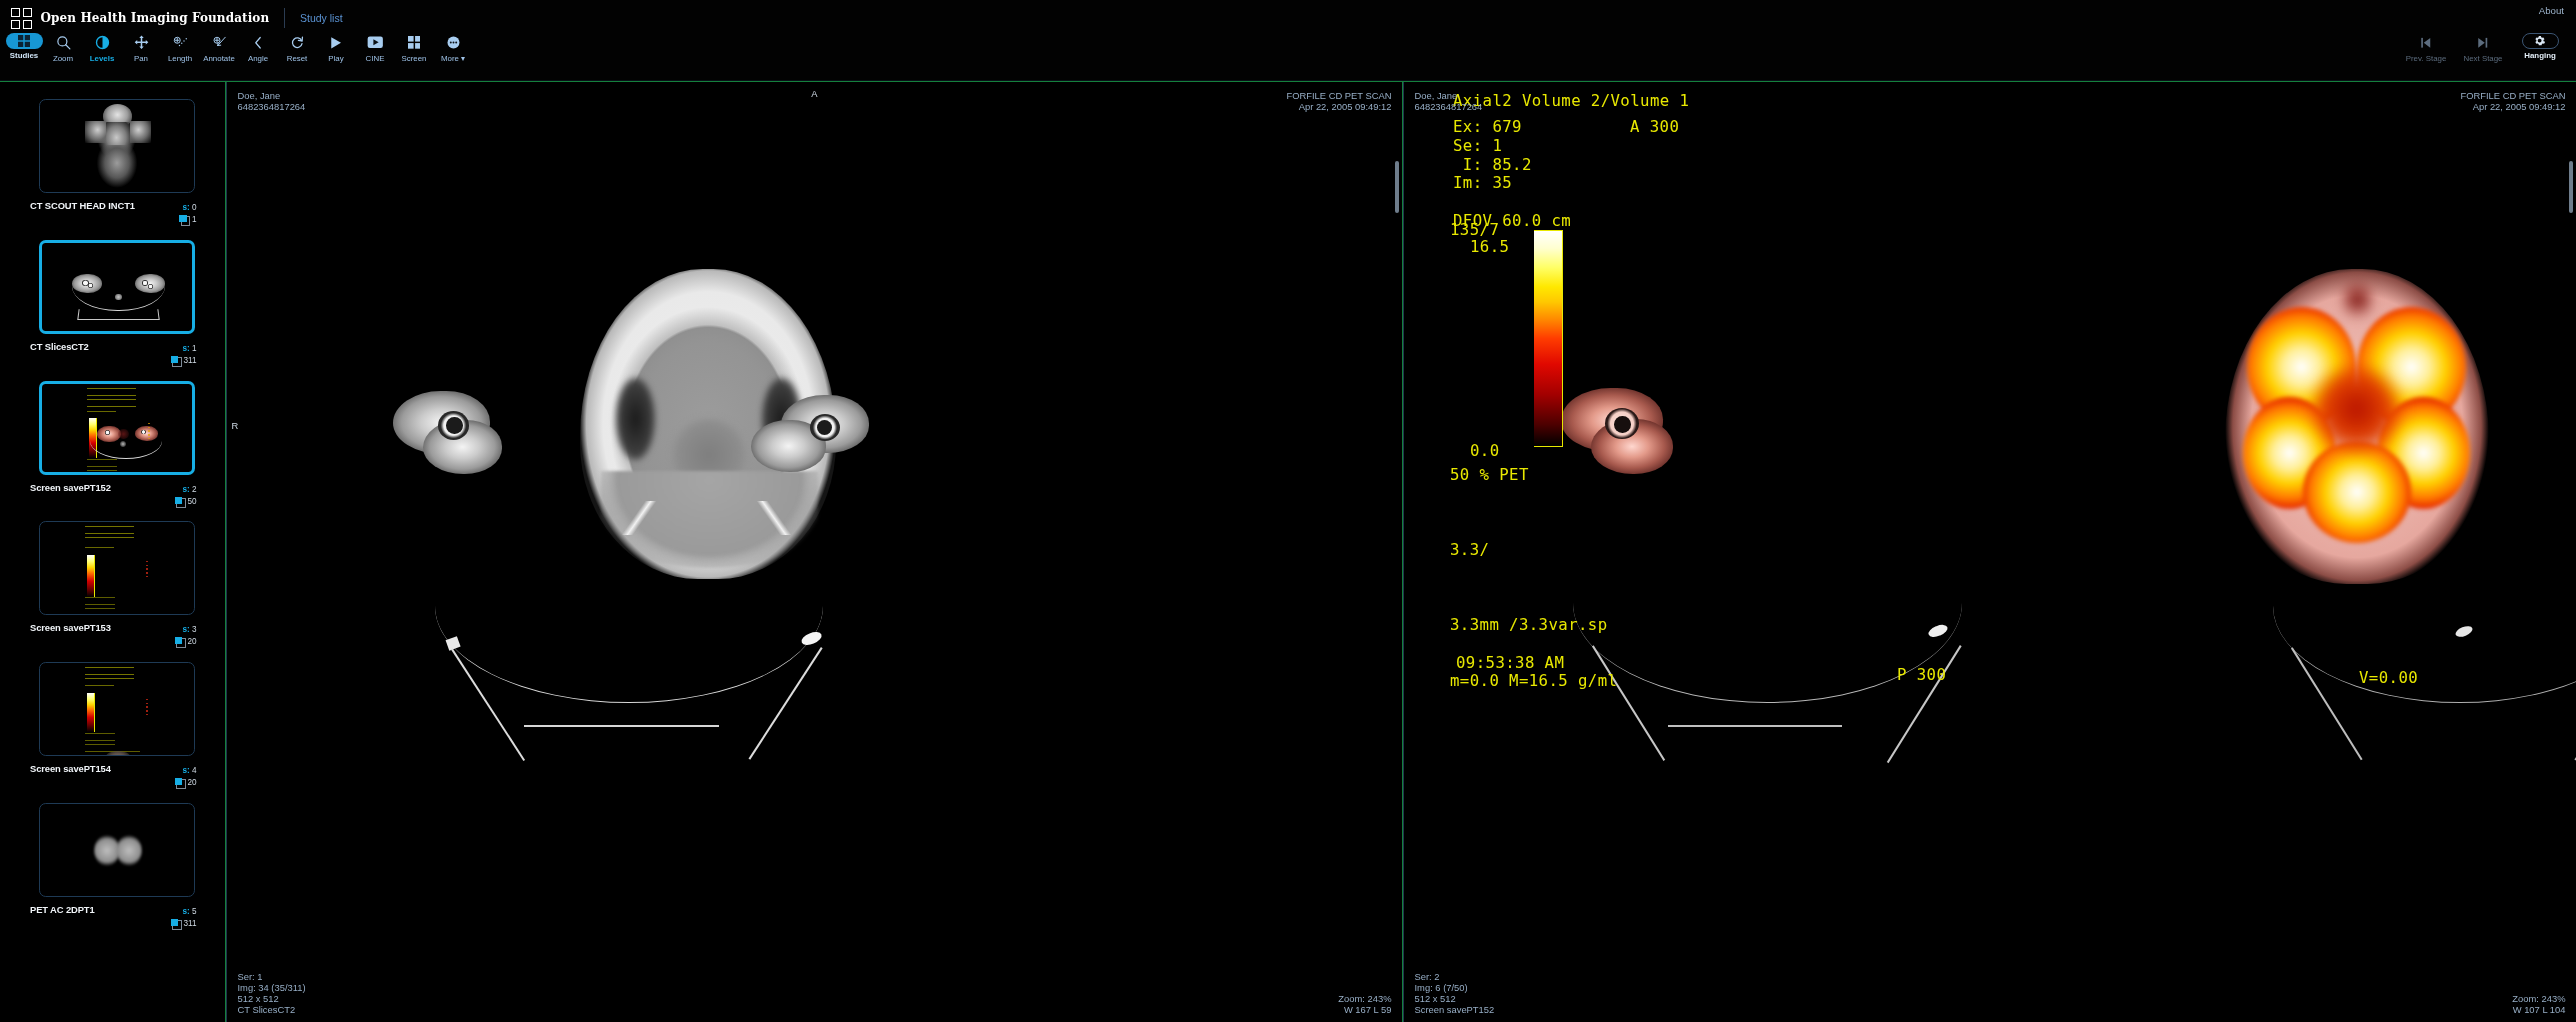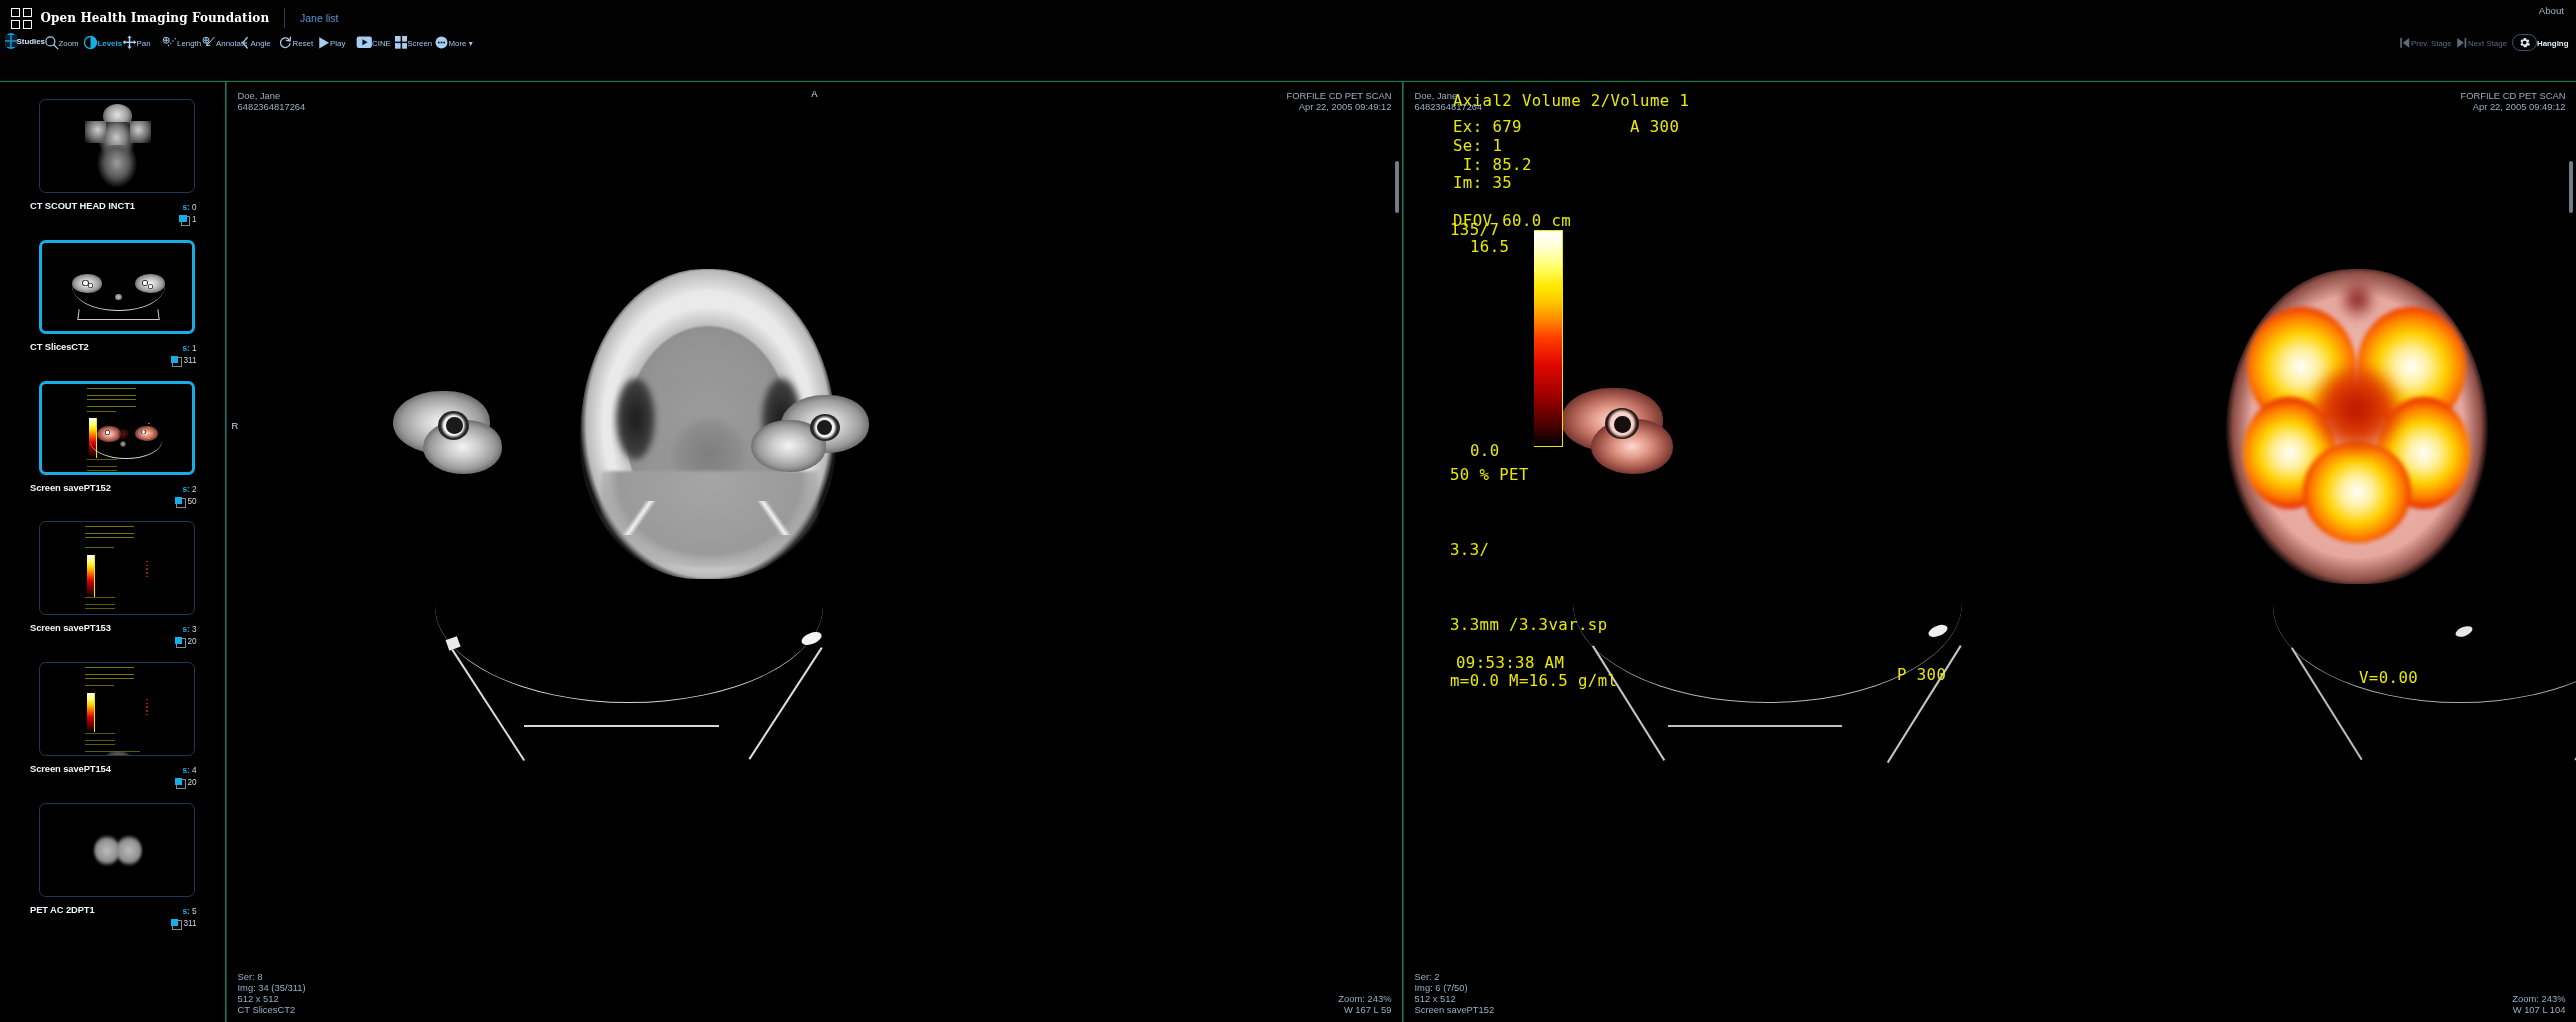--- a/index.html
+++ b/index.html
@@ -38,21 +38,21 @@
   .about-link {
     position: absolute; right: 12px; top: 5.2px;
     color: #9db4cc; font-size: 9.7px; cursor: pointer;
   }
 
   .toolbar {
     position: absolute; left: 4.5px; top: 31px;
     display: flex; align-items: flex-start; gap: 0px;
   }
   .tool {
-    width: 39px; display: flex; align-items: center;
+    width: 39px; display: flex; flex-direction: column; align-items: center;
     cursor: pointer; padding-top: 1.5px;
   }
   .tool .glyph {
     height: 19.5px; display:flex; align-items:center; justify-content:center;
     color: #a8cdf0;
   }
   .tool .lbl {
     margin-top: 2.2px; font-size: 7.9px; color: #9fc3e8; white-space: nowrap;
   }
   .tool.active .lbl { color: #17aee5; font-weight:700; }
@@ -184,21 +184,21 @@
   <div class="header">
     <div class="brand">
       <span class="brand-logo">
         <i></i>
           <i></i>
           <i></i>
           <i></i>
       </span>
       <span class="brand-title">Open Health Imaging Foundation</span>
       <span class="brand-sep"></span>
-      <span class="studylist-link">Jane list</span>
+      <span class="studylist-link">Study list</span>
     </div>
     <div class="about-link">About</div>
 
     <div class="toolbar">
 
       <div class="tool pill">
         <span class="glyph">
           <svg width="12" height="12" viewBox="0 0 16 16">
               <rect x="0" y="0" width="7" height="7" fill="currentColor"></rect>
               <rect x="9" y="0" width="7" height="7" fill="currentColor"></rect>
@@ -538,21 +538,21 @@
 
     <div class="ov-letter" style="left:50%;top:6px;transform:translateX(-50%)">A</div>
     <div class="ov-letter" style="left:4.5px;top:338px;">R</div>
 
     <div class="ov tl"><span>Doe, Jane</span>
 <span>6482364817264</span></div>
 
     <div class="ov tr"><span>FORFILE CD PET SCAN</span>
 <span>Apr 22, 2005 09:49:12</span></div>
 
-    <div class="ov bl"><span>Ser: 8</span>
+    <div class="ov bl"><span>Ser: 1</span>
 <span>Img: 34 (35/311)</span>
 <span>512 x 512</span>
 <span>CT SlicesCT2</span></div>
 
     <div class="ov br"><span>Zoom: 243%</span>
 <span>W 167 L 59</span></div>
 
     <div class="vp-scroll"></div>
   </div>
 

